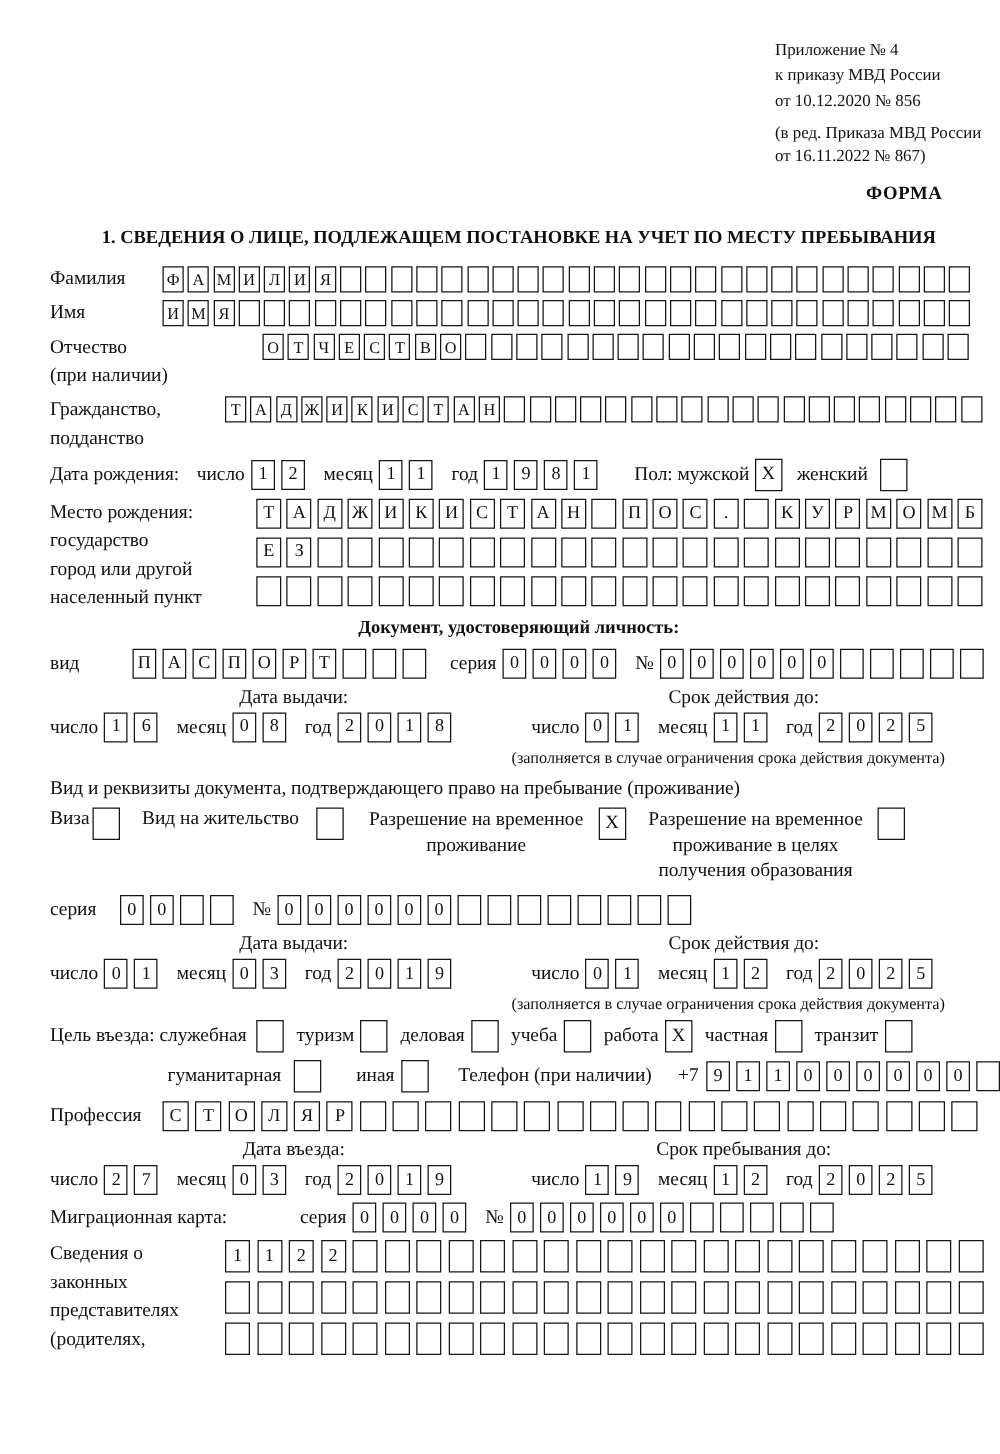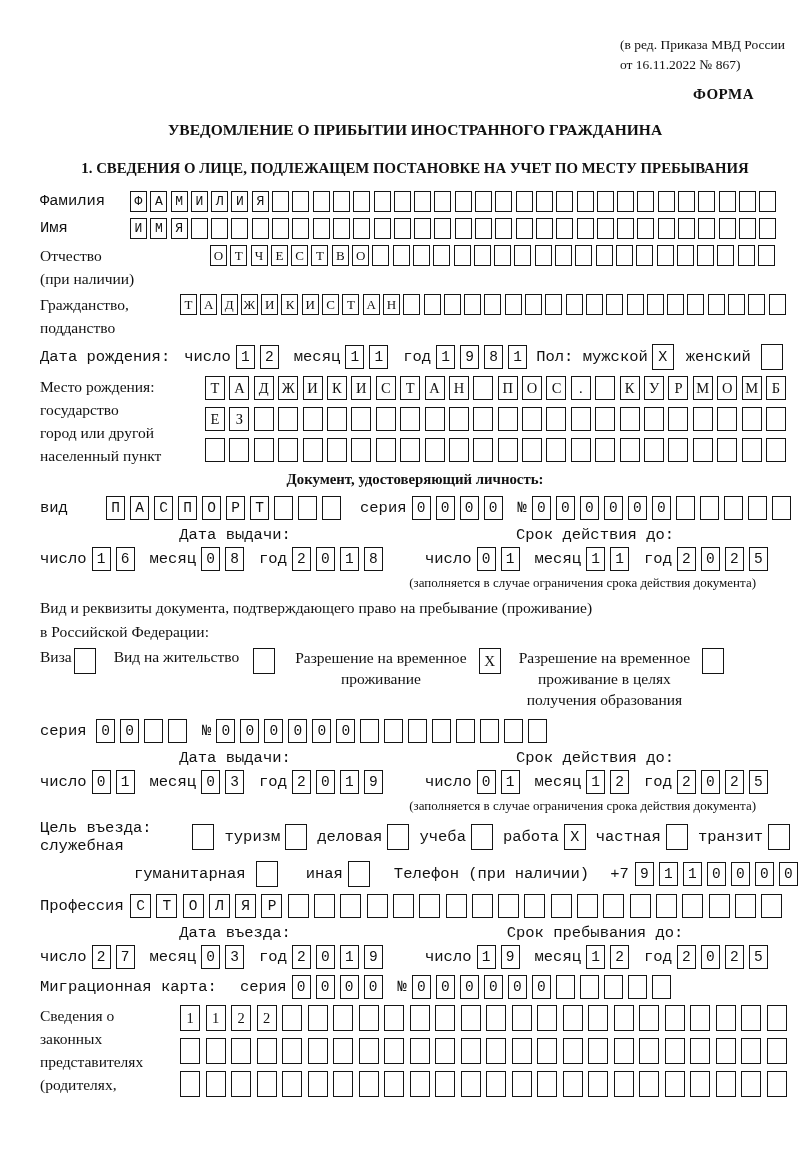--- a/index.html
+++ b/index.html
@@ -8,21 +8,21 @@
     font-family:"Liberation Serif","DejaVu Serif",serif;
     color:#111;font-size:15.5px;
   }
   .page{padding:30px 10px 10px 40px;}
   .hdr{margin-left:580px;font-size:13.5px;line-height:1.5;}
   .hdr2{margin-left:580px;font-size:13.5px;line-height:1.45;margin-top:5px;}
   .forma{text-align:right;padding-right:36px;font-weight:bold;font-size:15px;margin-top:12px;letter-spacing:.5px;}
   .title{text-align:center;font-weight:bold;font-size:15.5px;line-height:1.45;margin-top:16px;}
   .uline{display:inline-block;width:52px;border-bottom:2.5px solid #333;margin-left:10px;transform:translateY(1px);}
   .sec-heading{text-align:center;font-weight:bold;font-size:14.8px;margin-top:18px;margin-bottom:14px;}
-  .row{display:flex;align-items:center;margin-bottom:6px;font-family:Liberation Mono, monospace;}
+  .row{display:flex;align-items:center;margin-bottom:6px;}
   .row-top{display:flex;align-items:flex-start;margin-bottom:4px;}
   .lbl{flex:none;}
   .w90{width:90px;}
   .w170{width:170px;}
   .w140{width:140px;}
   .cells{display:inline-flex;flex:none;align-items:center;}
   .cell{
     box-sizing:border-box;flex:none;display:inline-flex;align-items:center;justify-content:center;
     width:17px;height:21px;border:1.5px solid #151515;margin-right:3.3px;
     font-size:13px;line-height:1;background:#fff;
@@ -45,28 +45,32 @@
   .cellcol .cells{margin-bottom:7px;}
   .intro{margin:8px 0 6px 0;}
   .docline{margin-bottom:7px;}
   .center-b{text-align:center;font-weight:bold;font-size:14.8px;margin:6px 0 8px 0;}
 </style>
 </head>
 <body>
 
 <div class="page">
 
+  <div class="hdr">
+    <div>Приложение № 4</div>
+    <div>к приказу МВД России</div>
+    <div>от 10.12.2020 № 856</div>
+  </div>
   <div class="hdr2">
     <div>(в ред. Приказа МВД России</div>
     <div>от 16.11.2022 № 867)</div>
   </div>
   <div class="forma">ФОРМА</div>
 
   <div class="title">
-    <div>УВЕДОМЛЕНИЕ О ПРИБЫТИИ ИНОСТРАННОГО ГРАЖДАНИНА</div>
   </div>
 
   <div class="sec-heading">1. СВЕДЕНИЯ О ЛИЦЕ, ПОДЛЕЖАЩЕМ ПОСТАНОВКЕ НА УЧЕТ ПО МЕСТУ ПРЕБЫВАНИЯ</div>
 
   <div class="row">
     <span class="lbl w90">Фамилия</span>
     <span class="cells">
         <span class="cell">Ф</span>
         <span class="cell">А</span>
         <span class="cell">М</span>
@@ -228,21 +232,21 @@
         <span class="cell">1</span>
         <span class="cell">1</span>
       </span>
     <span class="dlbl">год</span>
     <span class="cells md">
         <span class="cell">1</span>
         <span class="cell">9</span>
         <span class="cell">8</span>
         <span class="cell">1</span>
       </span>
-    <span class="dlbl" style="margin-left:4px;margin-right:4px;">Пол: мужской</span>
+    <span class="dlbl" style="margin-left:24px;margin-right:4px;">Пол: мужской</span>
     <span class="cells bx">
         <span class="cell">X</span>
       </span>
     <span class="dlbl" style="margin-left:12px;margin-right:10px;">женский</span>
     <span class="cells bx">
         <span class="cell"></span>
       </span>
   </div>
 
   <div class="row-top" style="margin-top:6px;">
@@ -414,21 +418,20 @@
           <span class="cell">2</span>
           <span class="cell">0</span>
           <span class="cell">2</span>
           <span class="cell">5</span>
         </span>
     </span>
   </div>
   <div class="note note-right">(заполняется в случае ограничения срока действия документа)</div>
 
   <div class="intro">Вид и реквизиты документа, подтверждающего право на пребывание (проживание)</div>
-  <div class="docline">в Российской Федерации:</div>
 
   <div class="row-top" style="margin-bottom:8px;">
     <span class="opt">
       <span>Виза</span>
       <span class="cells bx" style="margin-left:2px;">
           <span class="cell"></span>
         </span>
     </span>
     <span class="opt" style="margin-left:18px;">
       <span>Вид на жительство</span>

